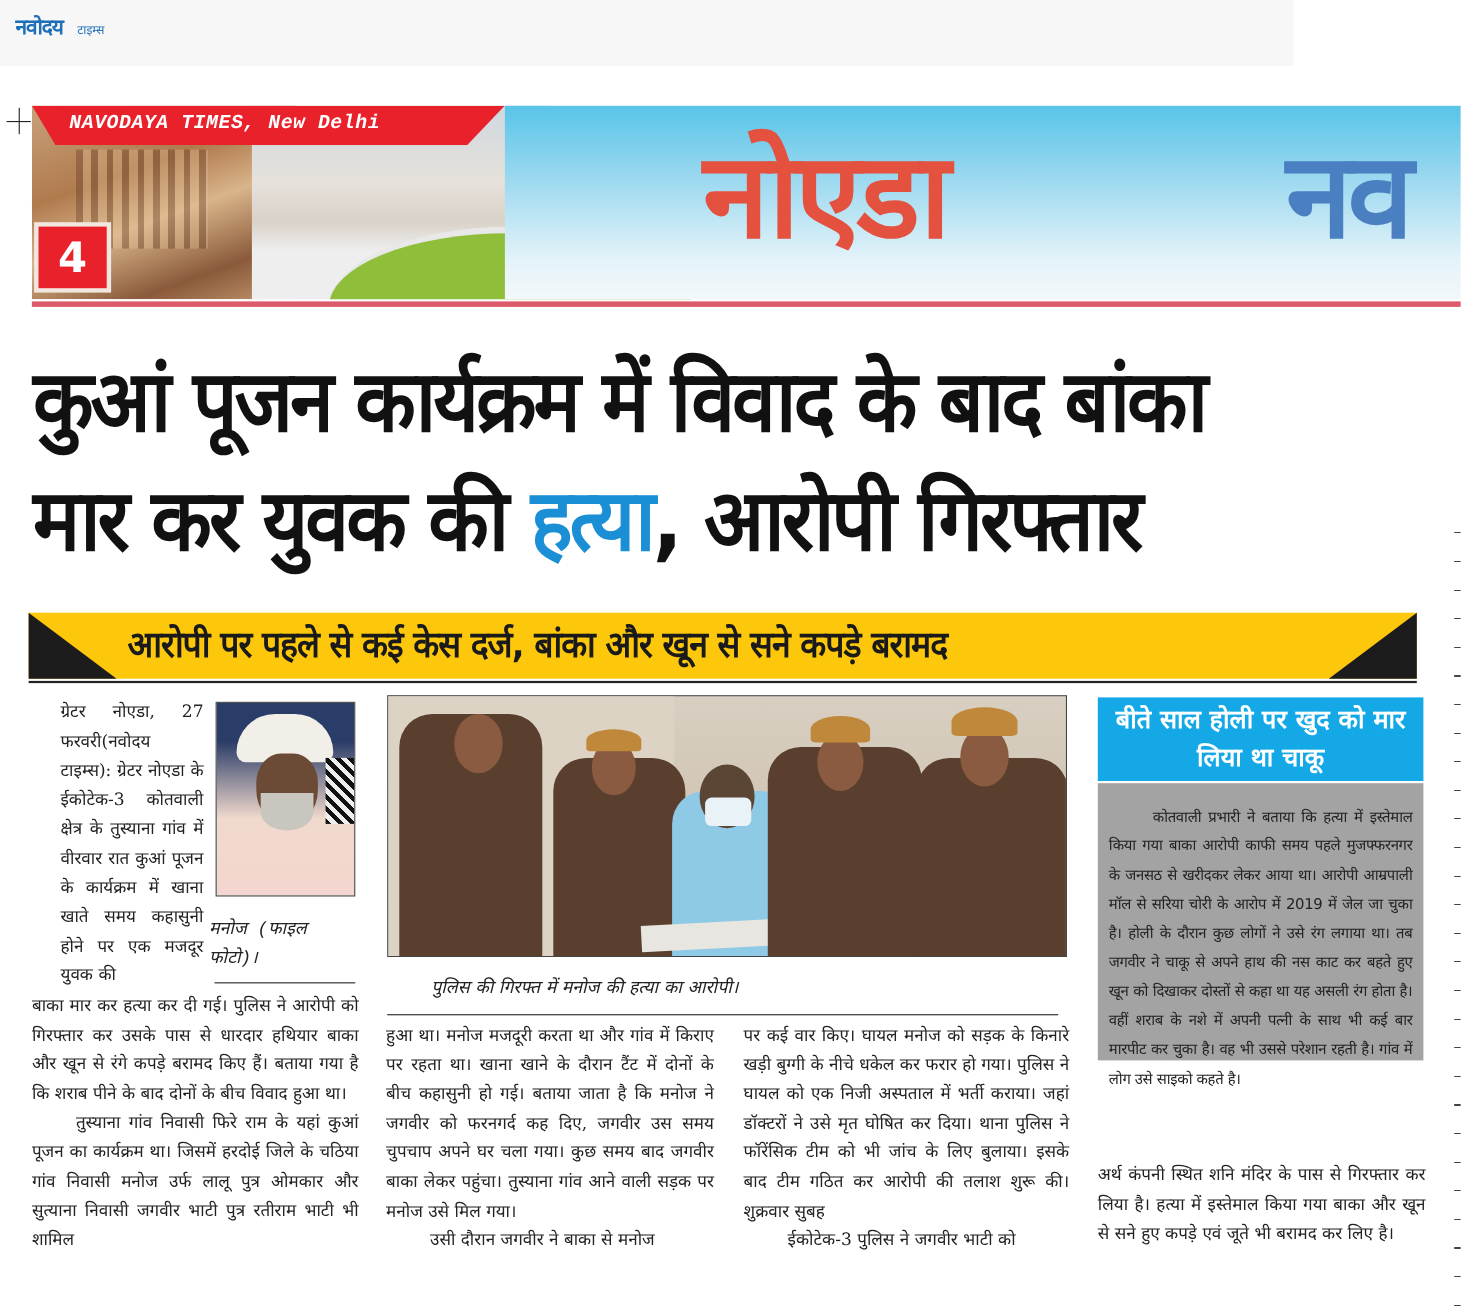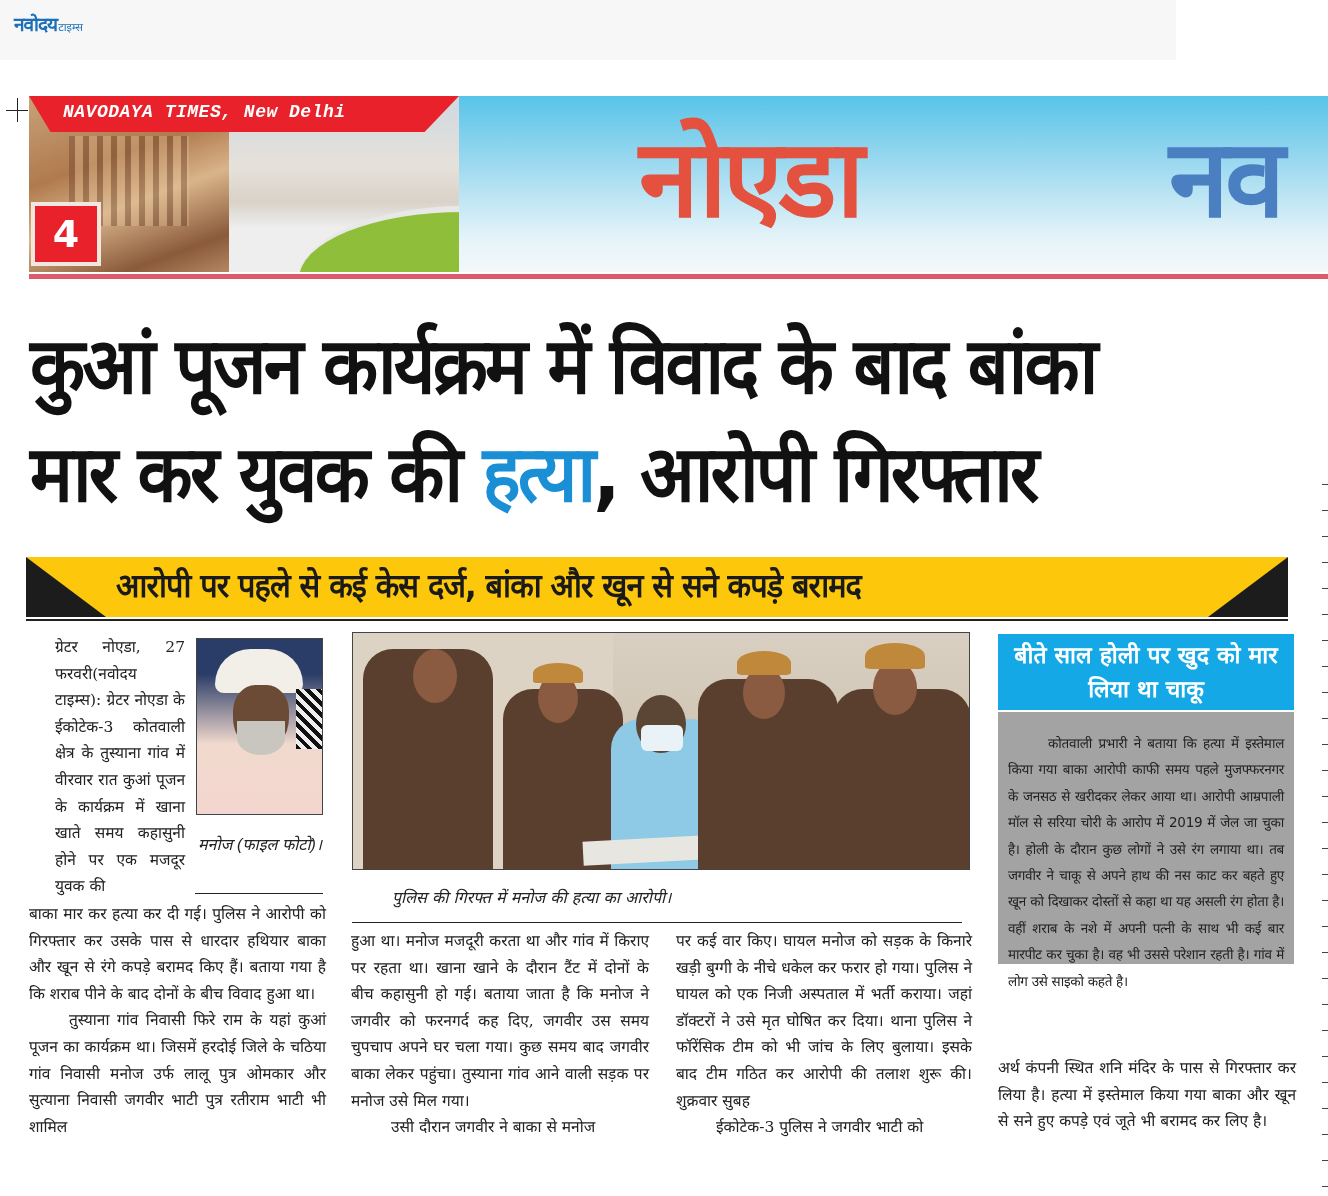--- a/index.html
+++ b/index.html
@@ -3,21 +3,21 @@
 <meta charset="utf-8">
 <style>
   * { box-sizing: border-box; margin: 0; padding: 0; }
   html, body { width: 1328px; height: 1196px; overflow: hidden; background: #ffffff; }
   body { font-family: "DejaVu Sans", sans-serif; color: #1a1a1a; position: relative; }
 
   
   .topbar { position: absolute; left: 0; top: 0; width: 1176px; height: 60px; background: #f7f7f7; }
   .logo { position: absolute; left: 14px; top: 11px; display: flex; align-items: baseline; }
   .logo .l1 { font-family: "DejaVu Sans", sans-serif; font-weight: bold; font-size: 19px; color: #1c6fb8; letter-spacing: -1px; }
-  .logo .l2 { font-family: "DejaVu Sans", sans-serif; font-size: 11px; color: #1c6fb8; margin-left: 1px; }
+  .logo .l2 { font-family: "DejaVu Sans", sans-serif; font-size: 11px; color: #1c6fb8; margin-left: 1px; padding-left: 12px; }
   .edition { position: absolute; left: 163px; top: 10px; font-family: "Liberation Sans", sans-serif; font-size: 14px; line-height: 19px; color: #111; font-weight: bold; }
 
   
   .cropmark-h { position: absolute; left: 6px; top: 110px; width: 22px; height: 1px; background: #222; }
   .cropmark-v { position: absolute; left: 17px; top: 98px; width: 1px; height: 24px; background: #222; }
 
   
   .banner { position: absolute; left: 29px; top: 96px; width: 1299px; height: 176px; overflow: hidden; }
   .banner .photo-temple { position: absolute; left: 0; top: 0; width: 240px; height: 176px;
     background: linear-gradient(160deg, #c9a27a 0%, #b07a4e 35%, #d9b48a 55%, #8a5a3a 80%, #c59870 100%); }
@@ -62,21 +62,21 @@
   .col-3 { left: 676px; top: 928px; width: 296px; }
   .col-4 { left: 998px; top: 1055px; width: 298px; }
 
   
   .photo-manoj { position: absolute; left: 196px; top: 638px; width: 127px; height: 177px; border: 1px solid #444;
     background: linear-gradient(180deg, #2a3c68 0%, #2a3c68 20%, #f1d9cd 60%, #f3d6cf 100%); overflow: hidden; }
   .photo-manoj .turban { position: absolute; left: 18px; top: 10px; width: 88px; height: 44px; background: #f2efe8; border-radius: 40px 40px 10px 10px; }
   .photo-manoj .face { position: absolute; left: 36px; top: 46px; width: 56px; height: 66px; background: #6b4a36; border-radius: 40% 40% 50% 50%; }
   .photo-manoj .beard { position: absolute; left: 40px; top: 82px; width: 48px; height: 34px; background: #c9c6c0; border-radius: 0 0 50% 50%; }
   .photo-manoj .check { position: absolute; right: 0; top: 50px; width: 26px; height: 60px; background: repeating-linear-gradient(45deg, #111 0 4px, #eee 4px 8px); }
-  .caption-manoj { position: absolute; left: 190px; top: 832px; width: 140px; text-align: center; font-family: Liberation Sans, sans-serif; font-style: italic; font-size: 16px; line-height: 26px; color: #222; }
+  .caption-manoj { position: absolute; left: 190px; top: 832px; width: 140px; font-family: Liberation Mono, monospace; font-style: italic; font-size: 16px; line-height: 26px; color: #222; }
   .rule-manoj { position: absolute; left: 195px; top: 893px; width: 128px; height: 1px; background: #222; }
 
   
   .photo-main { position: absolute; left: 352px; top: 632px; width: 618px; height: 238px; border: 1px solid #444; overflow: hidden;
     background: linear-gradient(180deg, #d8cfc2 0%, #cfc3b0 60%, #b9ad97 100%); }
   .photo-main .wall { position: absolute; left: 0; top: 0; width: 260px; height: 238px; background: #ddd3c4; }
   .photo-main .fig { position: absolute; bottom: 0; background: #5a3f2e; border-radius: 30px 30px 0 0; }
   .photo-main .head { position: absolute; border-radius: 50%; background: #8a5b40; }
   .photo-main .cap { position: absolute; border-radius: 50% 50% 10% 10%; background: #c0883a; }
   .photo-main .accused { position: absolute; bottom: 0; left: 258px; width: 110px; height: 150px; background: #8ec9e6; border-radius: 30px 30px 0 0; }

